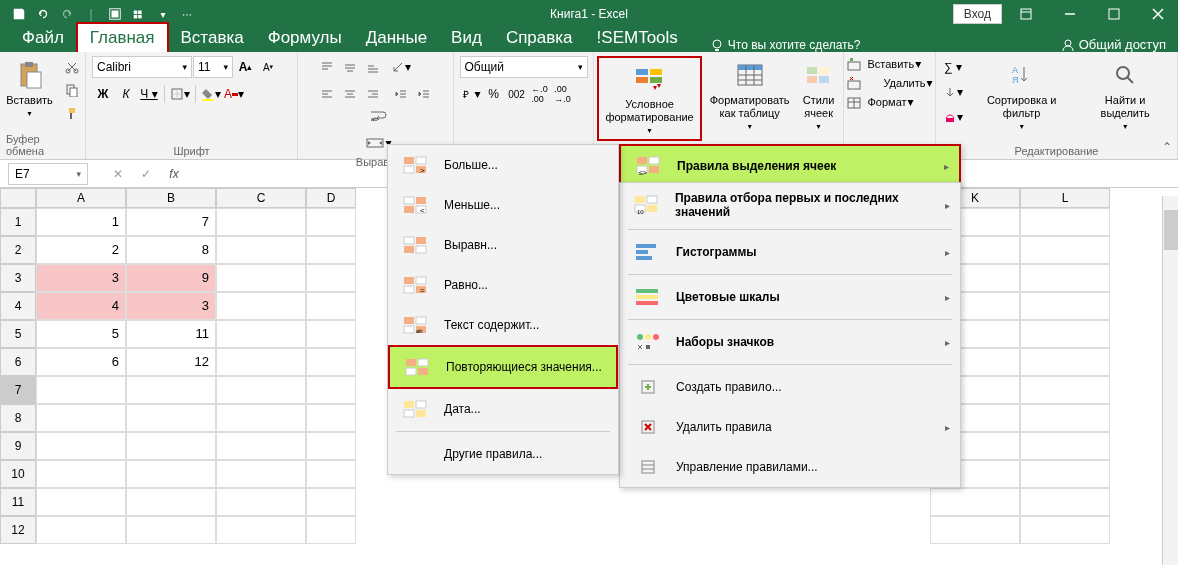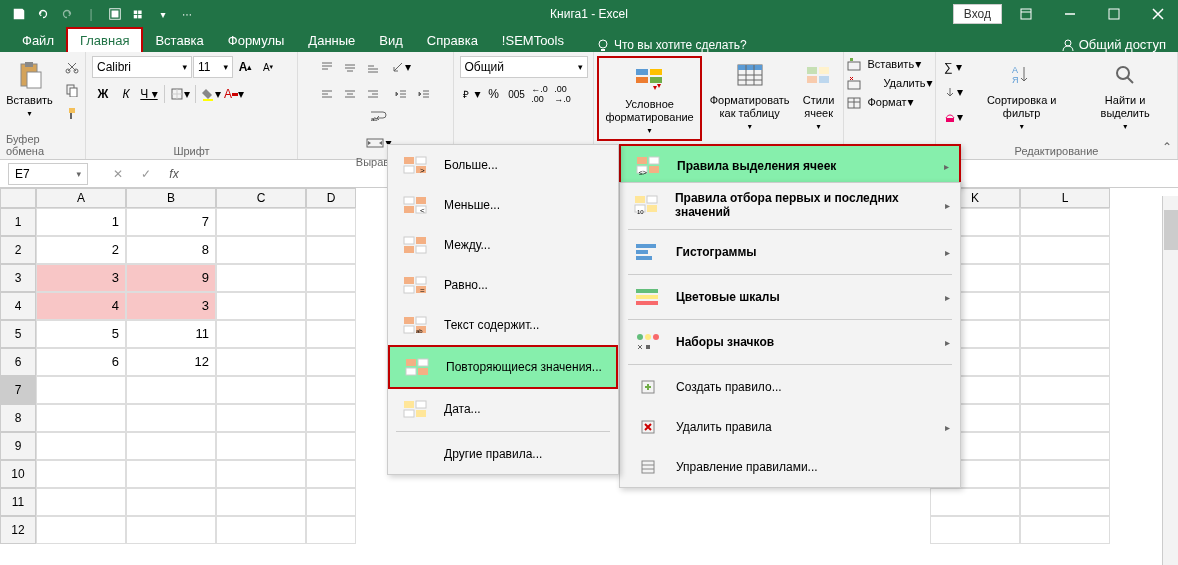--- a/index.html
+++ b/index.html
@@ -11,21 +11,21 @@
 .qat-btn { width: 22px; height: 22px; display: flex; align-items: center; justify-content: center; cursor: pointer; }
 .qat-btn svg { width: 14px; height: 14px; }
 .title-text { position: absolute; left: 50%; transform: translateX(-50%); font-size: 12px; }
 .title-right { position: absolute; right: 0; display: flex; align-items: center; gap: 4px; }
 .signin-btn { background: #fff; color: #333; padding: 2px 10px; border: 1px solid #ccc; font-size: 12px; }
 .win-btn { width: 40px; height: 28px; display: flex; align-items: center; justify-content: center; }
 .win-btn svg { width: 12px; height: 12px; }
 
 
 .tabs { height: 24px; background: #217346; display: flex; align-items: flex-end; padding-left: 10px; position: relative; }
-.tab { padding: 4px 12px; color: #fff; font-size: 13px; cursor: pointer; }
+.tab { padding: 4px 12px; color: #fff; font-size: 17px; cursor: pointer; }
 .tab.active { background: #fff; color: #217346; border: 2px solid #c00000; border-bottom: none; }
 .tell-me { margin-left: 20px; color: #fff; display: flex; align-items: center; gap: 4px; font-size: 12px; }
 .share { position: absolute; right: 12px; color: #fff; font-size: 13px; display: flex; align-items: center; gap: 4px; }
 
 
 .ribbon { height: 108px; background: #f3f3f3; border-bottom: 1px solid #ccc; display: flex; position: relative; }
 .group { border-right: 1px solid #ddd; padding: 4px 6px 2px; display: flex; flex-direction: column; justify-content: space-between; align-items: center; }
 .group-content { display: flex; gap: 4px; align-items: flex-start; }
 .group-label { font-size: 11px; color: #666; text-align: left; padding-top: 2px; }
 .big-btn { display: flex; flex-direction: column; align-items: center; gap: 2px; padding: 2px 4px; cursor: pointer; }
@@ -52,21 +52,21 @@
 .row { display: flex; height: 28px; }
 .row-h { width: 36px; border: 1px solid #ccc; background: #f3f3f3; text-align: center; line-height: 26px; font-size: 12px; }
 .row-h.selected { background: #ccc; }
 .cell { width: 90px; border: 1px solid #ddd; text-align: right; padding: 0 6px; line-height: 26px; font-size: 13px; }
 .cell.hl { background: #f8c6c6; }
 
 
 .menu { position: absolute; background: #f3f3f3; border: 1px solid #ccc; box-shadow: 2px 2px 6px rgba(0,0,0,0.2); z-index: 100; }
 .menu-item { display: flex; align-items: center; padding: 8px 12px; gap: 12px; font-size: 12px; cursor: pointer; position: relative; }
 .menu-item:hover, .menu-item.hover { background: #d9ead3; }
-.menu-item.highlight-red { border: 2px solid #c00000; background: #86efac; }
+.menu-item.highlight-red { border: 2px solid #c00000; background: #bef264; }
 .menu-item .arrow { position: absolute; right: 10px; font-size: 10px; color: #666; }
 .menu-icon { width: 32px; height: 24px; display: flex; align-items: center; justify-content: center; }
 .menu-sep { height: 1px; background: #ccc; margin: 2px 8px; }
 .menu1 { left: 387px; top: 144px; width: 232px; }
 .menu2 { left: 619px; top: 144px; width: 342px; border: 2px solid #c00000; border-bottom: 1px solid #ccc; }
 .scrollbar-v { position: absolute; right: 0; top: 196px; bottom: 0; width: 16px; background: #f3f3f3; border-left: 1px solid #ccc; }
 .scrollbar-v .thumb { position: absolute; top: 14px; width: 14px; left: 1px; height: 40px; background: #ccc; }
 .ribbon-collapse { position: absolute; right: 6px; top: 140px; }
 </style>
 </head>
@@ -304,21 +304,21 @@
     <div class="stack">
       <div class="font-combo" style="width:128px">
           <span>Общий</span>
           <span style="margin-left:auto;font-size:9px">▾</span>
         </div>
       <div class="small-row" style="margin-top:4px">
         <div class="sm-btn"><svg width="14" height="14">
               <text x="2" y="11" font-size="10">₽</text>
             </svg>▾</div>
         <div class="sm-btn">%</div>
-        <div class="sm-btn" style="font-size:10px">005</div>
+        <div class="sm-btn" style="font-size:10px">002</div>
         <div class="sm-btn" style="font-size:9px">←.0<br>.00</div>
         <div class="sm-btn" style="font-size:9px">.00<br>→.0</div>
       </div>
     </div>
     <div class="group-label"></div>
   </div>
 
   <div class="group" style="width:250px">
     <div class="group-content">
       <div class="cf-highlight">
@@ -691,21 +691,21 @@
     </div>
   <div class="menu-item">
       <div class="menu-icon">
         <svg width="28" height="20" viewBox="0 0 28 20">
           <rect x="2" y="2" width="10" height="7" fill="#fff" stroke="#ccc"></rect>
           <rect x="14" y="2" width="10" height="7" fill="#f4b084"></rect>
           <rect x="2" y="11" width="10" height="7" fill="#f4b084"></rect>
           <rect x="14" y="11" width="10" height="7" fill="#fff" stroke="#ccc"></rect>
         </svg>
       </div>
-      <span>Между...</span>
+      <span>Выравн...</span>
     </div>
   <div class="menu-item">
       <div class="menu-icon">
         <svg width="28" height="20" viewBox="0 0 28 20">
           <rect x="2" y="2" width="10" height="7" fill="#f4b084"></rect>
           <rect x="14" y="2" width="10" height="7" fill="#fff" stroke="#ccc"></rect>
           <rect x="2" y="11" width="10" height="7" fill="#fff" stroke="#ccc"></rect>
           <rect x="14" y="11" width="10" height="7" fill="#f4b084"></rect>
           <text x="18" y="18" font-size="8">=</text>
         </svg>

